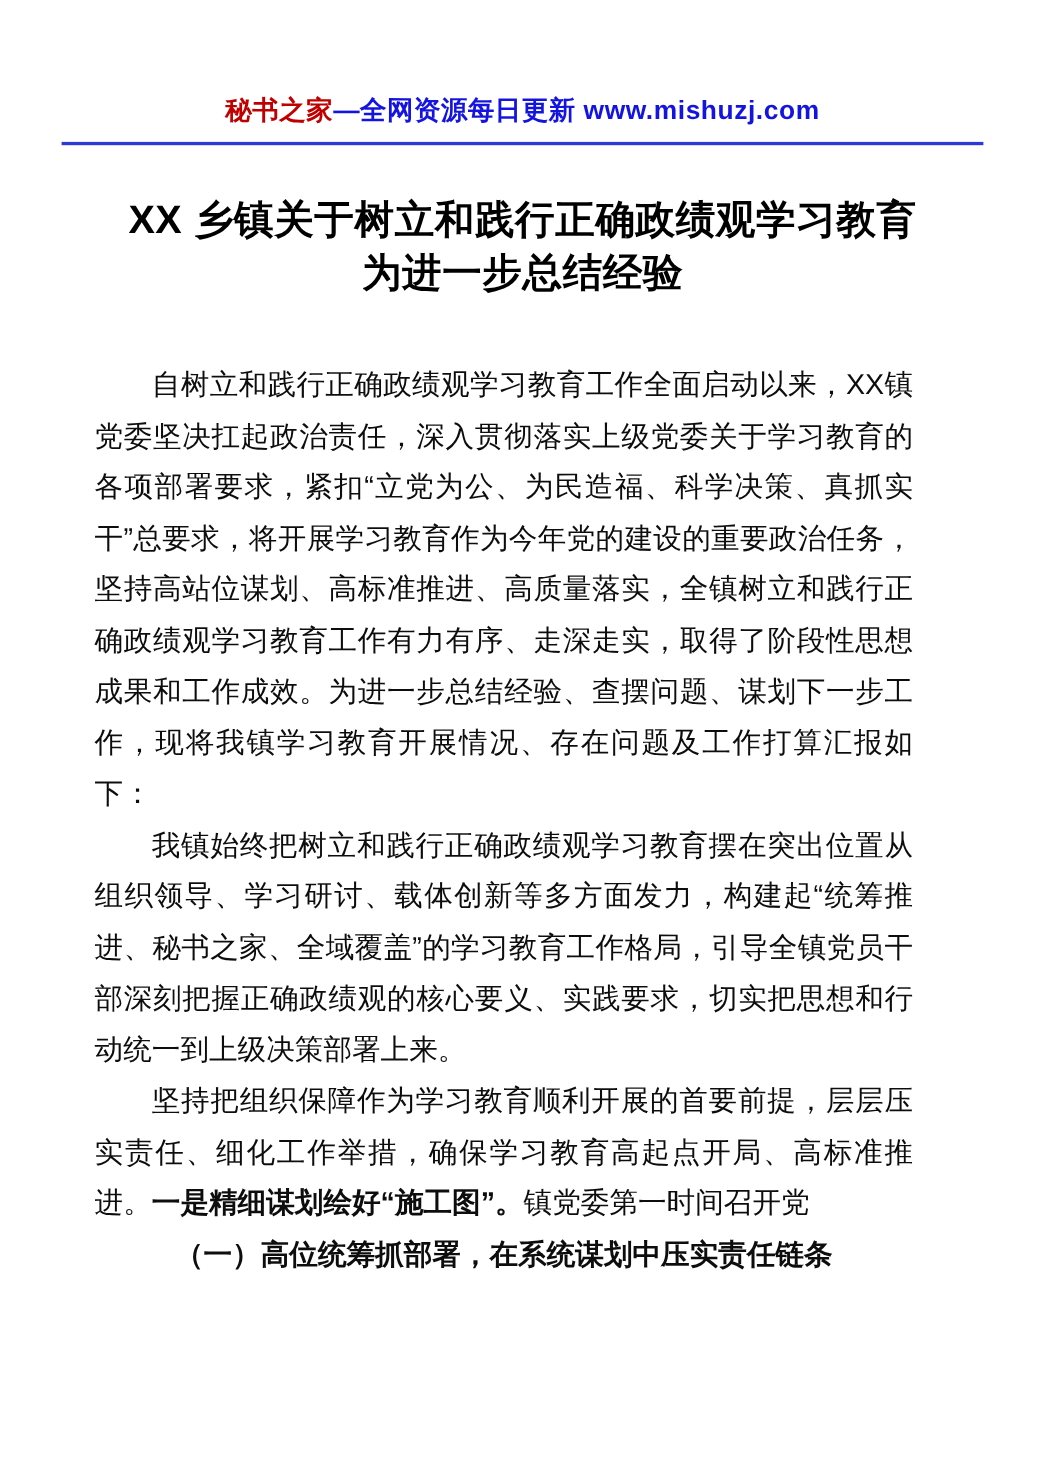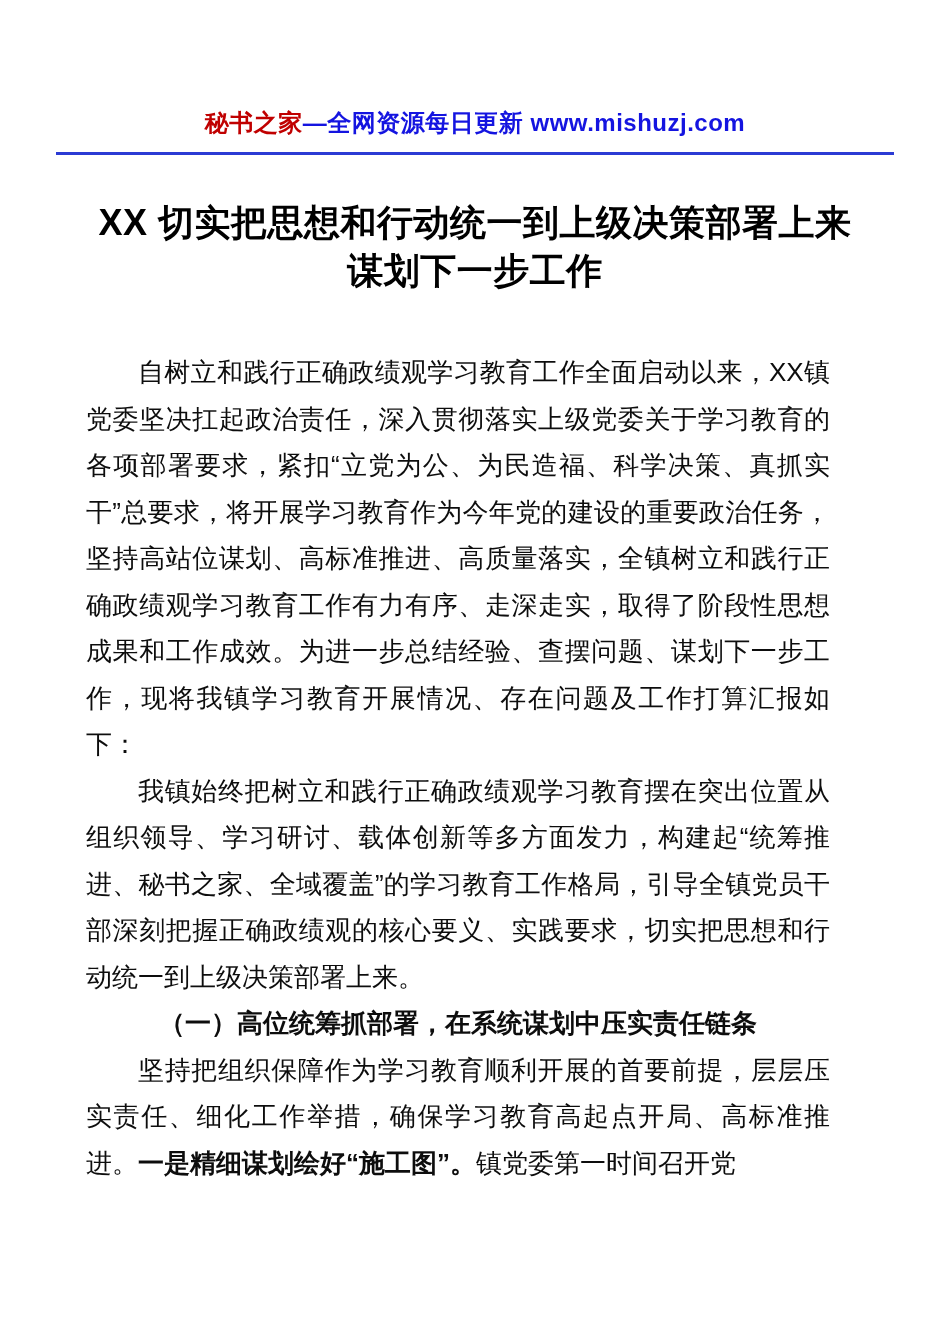--- a/index.html
+++ b/index.html
@@ -11,21 +11,20 @@
   }
   .page { position:relative; width:950px; height:1344px; background:#ffffff; }
 
   .header {
     padding-top:84px;
     text-align:center;
     font-size:24px;
     font-weight:700;
     letter-spacing:0.5px;
     white-space:nowrap;
-    margin-top:23px;
   }
   .header .brand { font-weight:700; }
   .header .tagline, .header .url { font-weight:700; }
 
   .rule {
     height:3px;
     margin:13px 56px 0 56px;
   }
 
   .title {
@@ -58,24 +57,24 @@
 
 <div class="page">
 
   <div class="header">
     <span class="brand" style="color: rgb(192, 0, 0);">秘书之家</span><span class="tagline" style="color: rgb(20, 20, 224);">—全网资源每日更新 </span><span class="url" style="color: rgb(20, 20, 224);">www.mishuzj.com</span>
   </div>
 
   <div class="rule" style="background: rgb(43, 59, 212);"></div>
 
   <h1 class="title">
-    <div>XX 切实把思想和行动统一到上级决策部署上来</div>
-    <div>谋划下一步工作</div>
+    <div>XX 乡镇关于树立和践行正确政绩观学习教育</div>
+    <div>为进一步总结经验</div>
   </h1>
 
   <div class="doc-body">
       <p class="block para"><span>自树立和践行正确政绩观学习教育工作全面启动以来，XX镇党委坚决扛起政治责任，深入贯彻落实上级党委关于学习教育的各项部署要求，紧扣“立党为公、为民造福、科学决策、真抓实干”总要求，将开展学习教育作为今年党的建设的重要政治任务，坚持高站位谋划、高标准推进、高质量落实，全镇树立和践行正确政绩观学习教育工作有力有序、走深走实，取得了阶段性思想成果和工作成效。为进一步总结经验、查摆问题、谋划下一步工作，现将我镇学习教育开展情况、存在问题及工作打算汇报如下：</span></p>
       <p class="block para"><span>我镇始终把树立和践行正确政绩观学习教育摆在突出位置从组织领导、学习研讨、载体创新等多方面发力，构建起“统筹推进、秘书之家、全域覆盖”的学习教育工作格局，引导全镇党员干部深刻把握正确政绩观的核心要义、实践要求，切实把思想和行动统一到上级决策部署上来。</span></p>
+      <p class="block para"><span>坚持把组织保障作为学习教育顺利开展的首要前提，层层压实责任、细化工作举措，确保学习教育高起点开局、高标准推进。</span><span class="bold">一是精细谋划绘好“施工图”。</span><span>镇党委第一时间召开党</span></p>
       <p class="block heading-center"><span class="bold">（一）高位统筹抓部署，在系统谋划中压实责任链条</span></p>
-      <p class="block para"><span>坚持把组织保障作为学习教育顺利开展的首要前提，层层压实责任、细化工作举措，确保学习教育高起点开局、高标准推进。</span><span class="bold">一是精细谋划绘好“施工图”。</span><span>镇党委第一时间召开党</span></p>
     </div>
 
 </div>
 
 </body></html>

